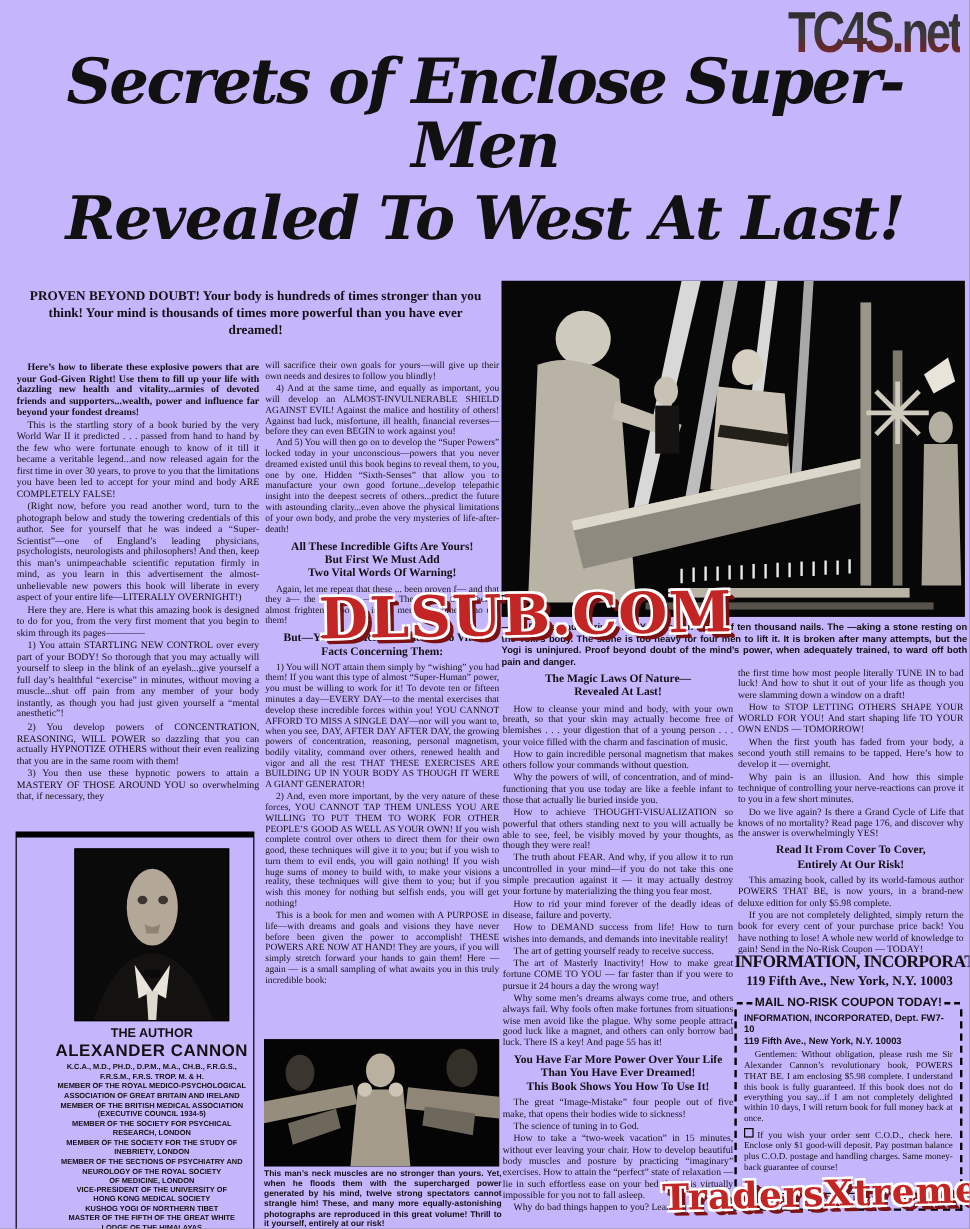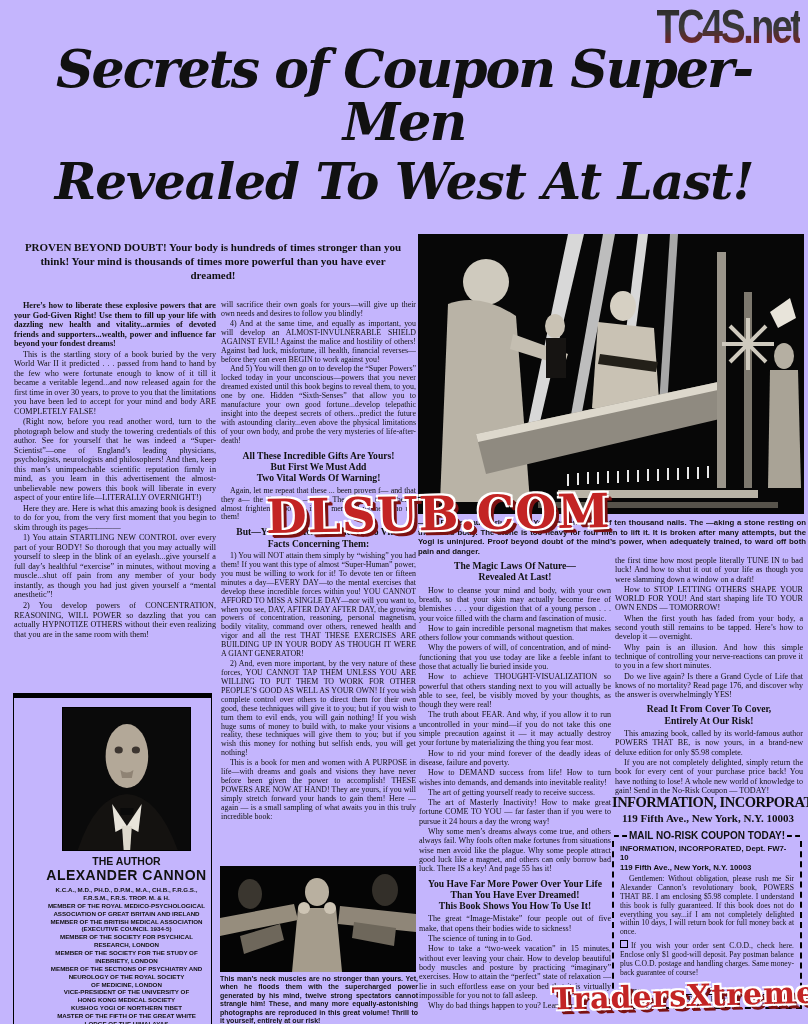--- a/index.html
+++ b/index.html
@@ -85,33 +85,34 @@
 </head>
 <body>
 
 <div class="page">
 
   <div class="wm-tc4s">TC4S.net</div>
   <div class="wm-red wm-dlsub">DLSUB.COM</div>
   <div class="wm-red wm-traders">TradersXtreme.com</div>
 
   <div class="headline">
-    <div class="l1">Secrets of Coupon Super-Men</div>
+    <div class="l1">Secrets of Enclose Super-Men</div>
     <div class="l2">Revealed To West At Last!</div>
   </div>
 
   <div class="intro">PROVEN BEYOND DOUBT! Your body is hundreds of times stronger than you think! Your mind is thousands of times more powerful than you have ever dreamed!</div>
 
   <div class="col" id="col1">
     <p class="lead">Here’s how to liberate these explosive powers that are your God-Given Right! Use them to fill up your life with dazzling new health and vitality...armies of devoted friends and supporters...wealth, power and influence far beyond your fondest dreams!</p>
     <p>This is the startling story of a book buried by the very World War II it predicted . . . passed from hand to hand by the few who were fortunate enough to know of it till it became a veritable legend...and now released again for the first time in over 30 years, to prove to you that the limitations you have been led to accept for your mind and body ARE COMPLETELY FALSE!</p>
     <p>(Right now, before you read another word, turn to the photograph below and study the towering credentials of this author. See for yourself that he was indeed a “Super-Scientist”—one of England’s leading physicians, psychologists, neurologists and philosophers! And then, keep this man’s unimpeachable scientific reputation firmly in mind, as you learn in this advertisement the almost-unbelievable new powers this book will liberate in every aspect of your entire life—LITERALLY OVERNIGHT!)</p>
     <p>Here they are. Here is what this amazing book is designed to do for you, from the very first moment that you begin to skim through its pages————</p>
     <p>1) You attain STARTLING NEW CONTROL over every part of your BODY! So thorough that you may actually will yourself to sleep in the blink of an eyelash...give yourself a full day’s healthful “exercise” in minutes, without moving a muscle...shut off pain from any member of your body instantly, as though you had just given yourself a “mental anesthetic”!</p>
     <p>2) You develop powers of CONCENTRATION, REASONING, WILL POWER so dazzling that you can actually HYPNOTIZE OTHERS without their even realizing that you are in the same room with them!</p>
+    <p>3) You then use these hypnotic powers to attain a MASTERY OF THOSE AROUND YOU so overwhelming that, if necessary, they</p>
   </div>
 
   <div class="author-box">
     <div class="portrait-frame">
       <svg class="photo" width="100%" height="100%" viewBox="0 0 155 142" preserveAspectRatio="none">
         <rect width="155" height="142" fill="#0a0a0a"></rect>
         <ellipse cx="78" cy="48" rx="26" ry="32" fill="#b3a898"></ellipse>
         <ellipse cx="68" cy="42" rx="5" ry="3.5" fill="#3c3530"></ellipse>
         <ellipse cx="89" cy="42" rx="5" ry="3.5" fill="#3c3530"></ellipse>
         <path d="M70,62 Q78,67 86,62 L84,70 L72,70 Z" fill="#8f8374"></path>

